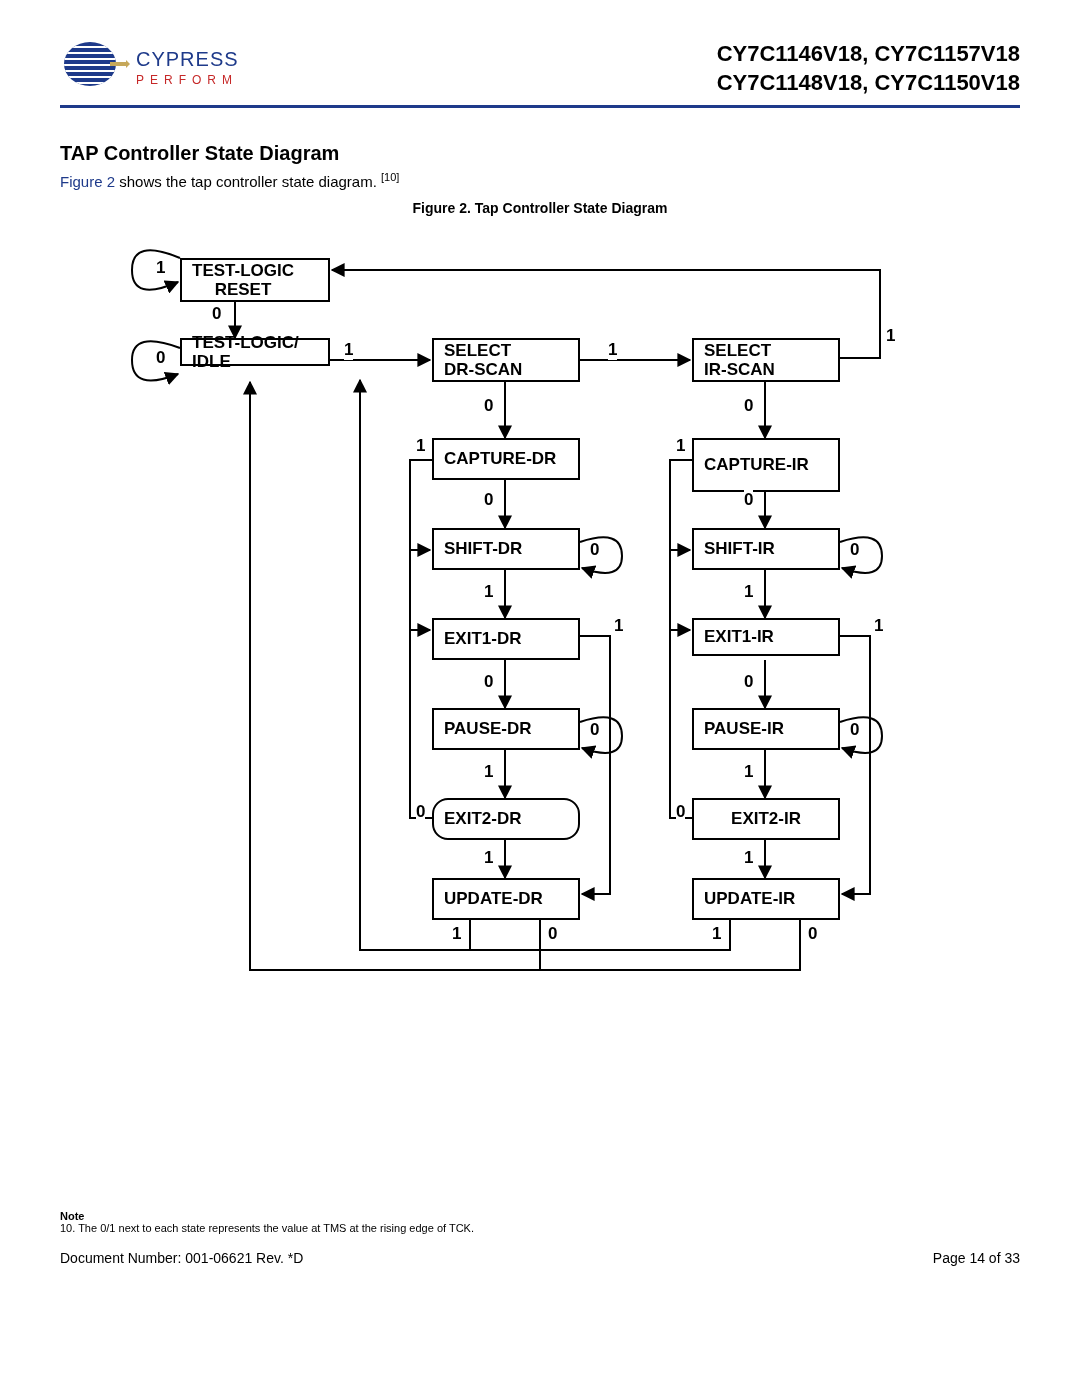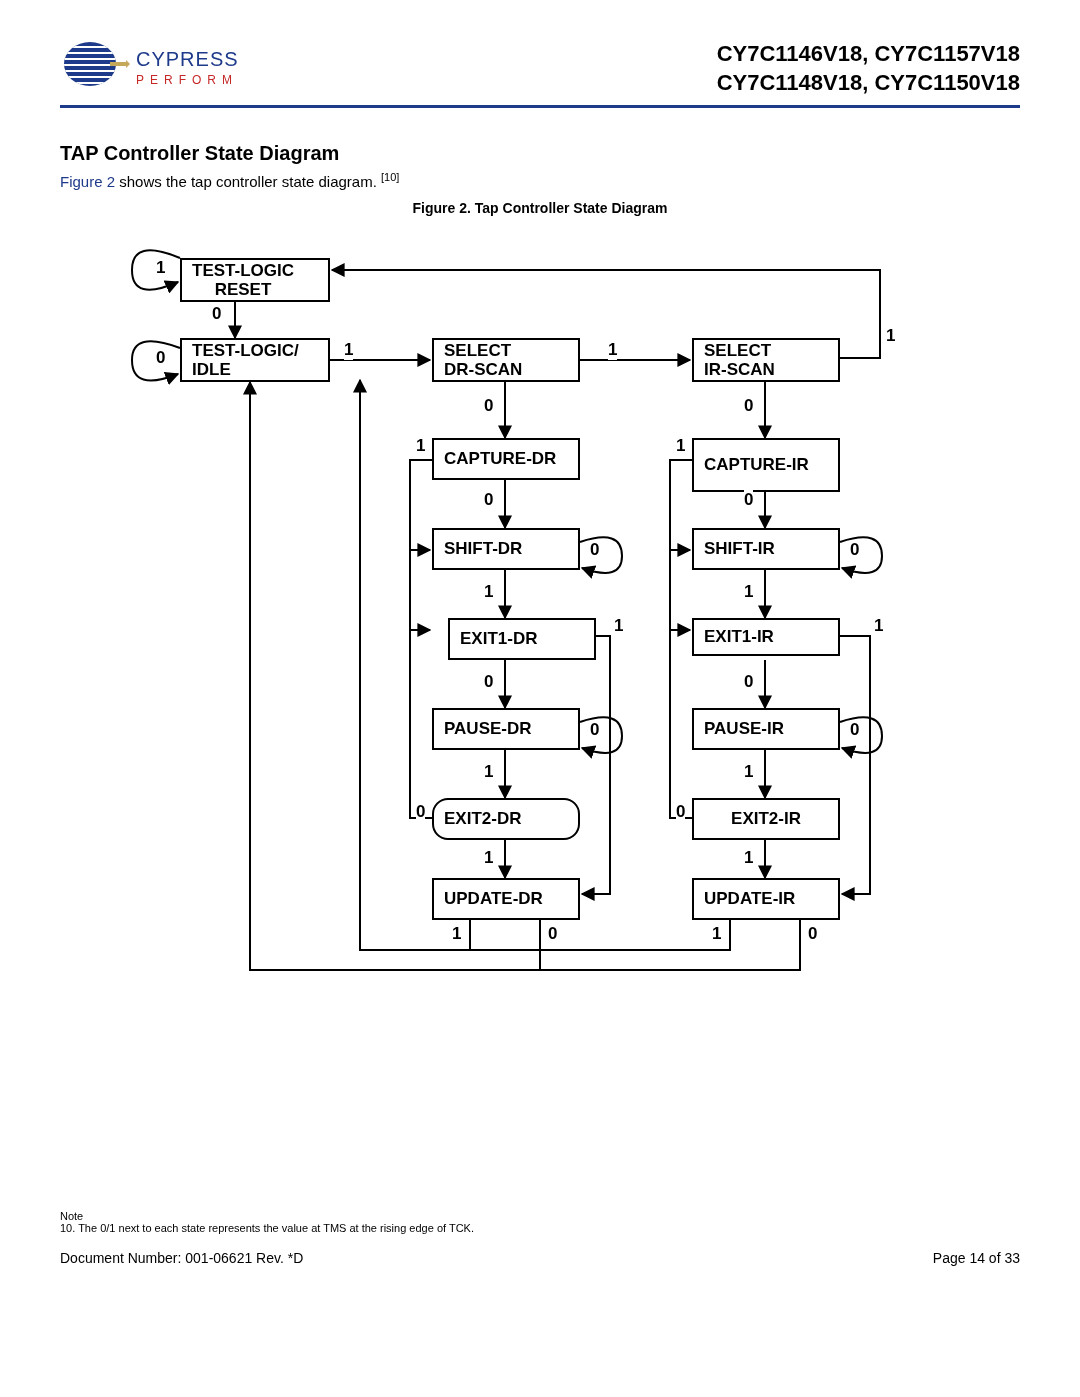--- a/index.html
+++ b/index.html
@@ -71,21 +71,21 @@
     padding: 4px 10px;
     line-height: 1.15;
   }
   .lbl {
     position: absolute;
     font-weight: bold;
     font-size: 17px;
     background: #fff;
   }
   .note-block { margin-top: 210px; font-size: 11px;}
-  .note-heading { font-weight: normal; font-size:11px;}
+  .note-heading { font-weight: bold; font-size:11px;}
   .footer {
     display: flex;
     justify-content: space-between;
     font-size: 14px;
     margin-top: 16px;
   }
   .feedback {
     position: absolute;
     right: 0;
     bottom: -26px;
@@ -219,21 +219,21 @@
         <path d="M690 690 L690 740 L430 740"></path>
 
         <path d="M620 690 L620 720 L360 720"></path>
       </g>
     </svg>
 
     <div class="state" style="left:70px; top:28px; width:150px; height:44px;text-align:center;">
         <span style="white-space:pre-line">TEST-LOGIC
 RESET</span>
       </div>
-    <div class="state" style="left:70px; top:108px; width:150px; height:44px;">
+    <div class="state" style="left:70px; top:108px; width:150px; height:28px;">
         <span style="white-space:pre-line">TEST-LOGIC/
 IDLE</span>
       </div>
     <div class="state" style="left:322px; top:108px; width:148px; height:44px;">
         <span style="white-space:pre-line">SELECT
 DR-SCAN</span>
       </div>
     <div class="state" style="left:582px; top:108px; width:148px; height:44px;">
         <span style="white-space:pre-line">SELECT
 IR-SCAN</span>
@@ -243,21 +243,21 @@
       </div>
     <div class="state" style="left:582px; top:208px; width:148px; height:54px;">
         <span>CAPTURE-IR</span>
       </div>
     <div class="state" style="left:322px; top:298px; width:148px; height:42px;">
         <span>SHIFT-DR</span>
       </div>
     <div class="state" style="left:582px; top:298px; width:148px; height:42px;">
         <span>SHIFT-IR</span>
       </div>
-    <div class="state" style="left:322px; top:388px; width:148px; height:42px;margin-left:16px;">
+    <div class="state" style="left:322px; top:388px; width:148px; height:42px;">
         <span>EXIT1-DR</span>
       </div>
     <div class="state" style="left:582px; top:388px; width:148px; height:38px;">
         <span>EXIT1-IR</span>
       </div>
     <div class="state" style="left:322px; top:478px; width:148px; height:42px;">
         <span>PAUSE-DR</span>
       </div>
     <div class="state" style="left:582px; top:478px; width:148px; height:42px;">
         <span>PAUSE-IR</span>

